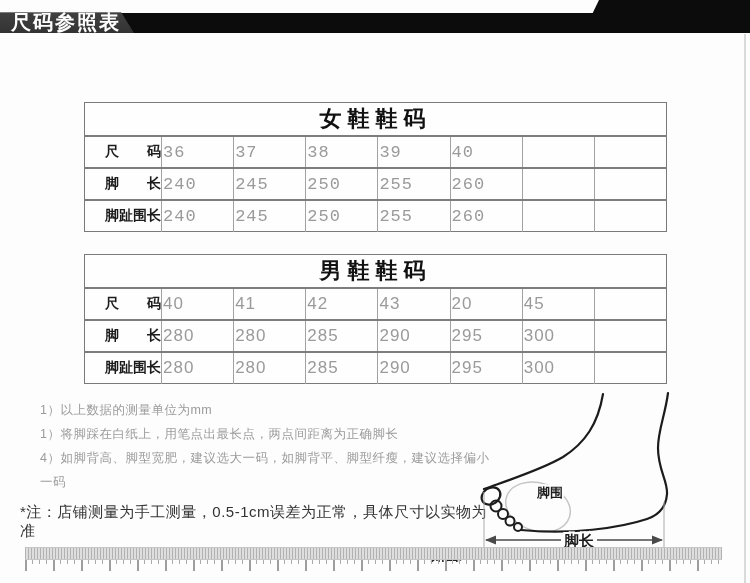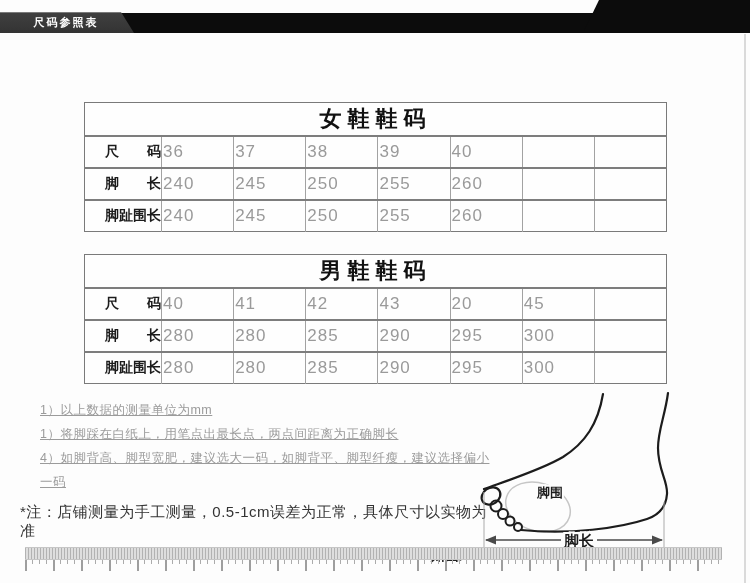--- a/index.html
+++ b/index.html
@@ -10,41 +10,41 @@
   }
 
   
   .topbar-strip { position:absolute; left:0; top:13px; width:750px; height:20px; background:#0c0c0c; }
   .topbar-right { position:absolute; left:583px; top:0; width:167px; height:33px; background:#0c0c0c;
                   clip-path:polygon(16px 0, 100% 0, 100% 100%, 0 100%); }
   .topbar-tab   { position:absolute; left:0; top:12px; width:134px; height:21px;
                   background:linear-gradient(#7a7a7a 0, #7a7a7a 1px, #404040 1px, #333333 100%);
                   clip-path:polygon(0 0, 121px 0, 134px 100%, 0 100%); }
   .topbar-tab-label { position:absolute; left:6px; top:12px; width:120px; height:21px; line-height:21px;
-                  text-align:center; color:#ffffff; font-size:11px; font-weight:bold; letter-spacing:2px;
+                  text-align:center; color:#ffffff; font-size:20px; font-weight:bold; letter-spacing:2px;
                   font-family:Liberation Serif, serif; }
 
   
   table.size-table { position:absolute; left:84px; width:583px; border-collapse:collapse;
                      table-layout:fixed; background:#fefefe; border:1px solid #7a7a7a; }
-  #table-women { top:102px; }
+  #table-women { top:102px;font-family:Liberation Mono, monospace; }
   #table-men   { top:254px; }
   table.size-table tr { border-top:2px solid #7d7d7d; }
   table.size-table tr:first-child { border-top:none; }
   table.size-table td { border-left:1px solid #a2a2a2; overflow:hidden; white-space:nowrap; }
   table.size-table td:first-child { border-left:none; }
   td.tbl-title { height:30px; text-align:center; font-size:22px; font-weight:bold;
                  letter-spacing:6px; color:#111111; }
   td.row-label { height:28px; font-size:14px; font-weight:bold; color:#1c1c1c;
                  padding-left:20px; text-align:left; }
   td.cell      { height:28px; text-align:left; font-size:17px; color:#9a9a9a; letter-spacing:1px; }
 
   
   .notes-list { position:absolute; left:40px; top:398px; width:460px; }
-  .note-line  { height:24px; line-height:24px; font-size:12.5px; color:#9b9b9b; letter-spacing:0.5px;text-decoration:underline; }
+  .note-line  { height:24px; line-height:24px; font-size:12.5px; color:#9b9b9b; letter-spacing:0.5px; }
   .footnote   { position:absolute; left:20px; top:503px; width:470px; font-size:15px;
                 color:#333333; letter-spacing:0.5px; }
   .figure-ref { position:absolute; left:418px; top:522px; width:50px; text-align:right;
                 font-size:14px; font-weight:bold; color:#222222;margin-top:25px; }
   .figure-ref .tri { font-size:12px; }
 
   
   .foot-figure { position:absolute; left:475px; top:388px; width:272px; height:162px; }
   .foot-figure text { font-weight:bold; fill:#1d1d1d;
                       font-family:"Liberation Sans","DejaVu Sans",sans-serif;

